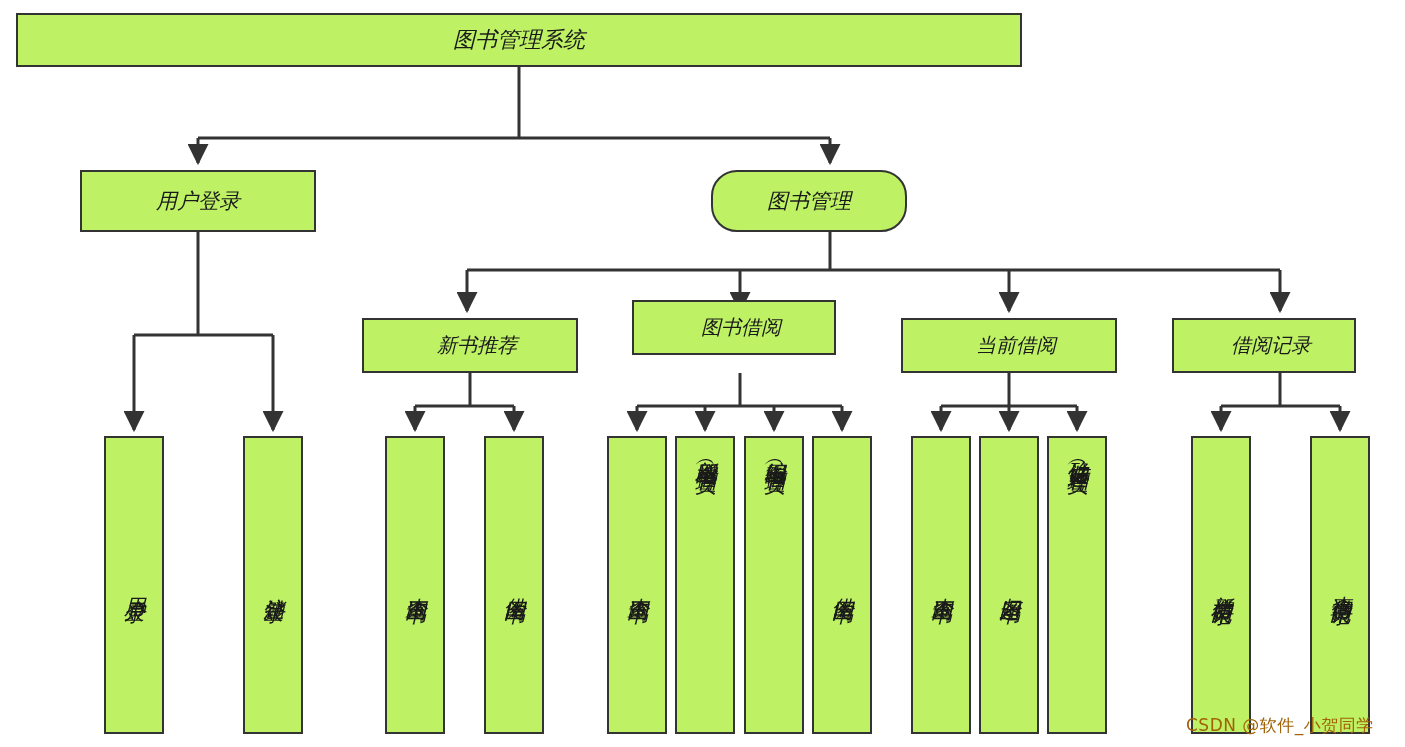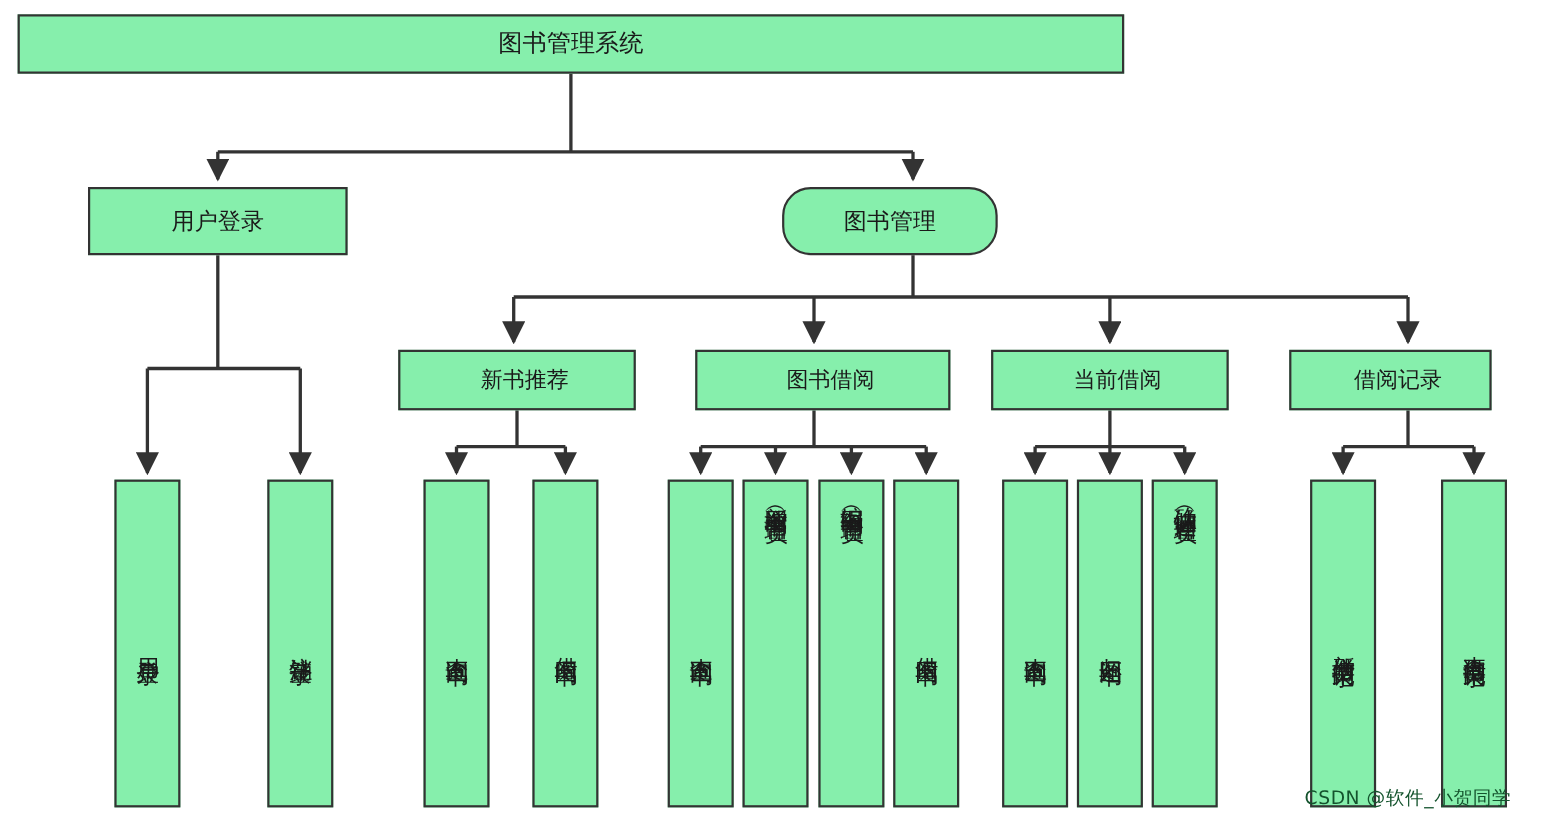--- a/index.html
+++ b/index.html
@@ -19,25 +19,26 @@
     position: absolute;
     left: 0;
     top: 0;
     width: 1405px;
     height: 747px;
   }
   .node {
     position: absolute;
     box-sizing: border-box;
     border: 2px solid #333333;
-    background: #86efac;
+    background: #bef264;
     display: flex;
     align-items: center;
     justify-content: center;
     z-index: 2;
+    font-style: italic;
   }
   .node .label {
     color: #1a1a1a;
     line-height: 1.15;
     text-align: center;
     white-space: nowrap;
   }
   .node.root .label { font-size: 22px; }
   .node.level1 .label { font-size: 21px; }
   .node.level2 .label { font-size: 20px; margin-left: 14px; }
@@ -53,21 +54,21 @@
     letter-spacing: 2px;
     line-height: 1;
     white-space: nowrap;
   }
   .node.leaf.centered { align-items: center; padding-top: 0; }
   #watermark {
     position: absolute;
     left: 1186px;
     top: 714px;
     font-size: 17px;
-    color: #14532d;
+    color: #a16207;
     letter-spacing: 0.5px;
     z-index: 3;
     white-space: nowrap;
   }
 </style>
 </head>
 <body>
 
 <div id="canvas">
 
@@ -128,21 +129,21 @@
   <div class="node level1" style="left:80px; top:170px; width:236px; height:62px;">
     <span class="label">用户登录</span>
   </div>
   <div class="node level1" style="left:711px; top:170px; width:196px; height:62px;border-radius:26px;">
     <span class="label">图书管理</span>
   </div>
 
   <div class="node level2" style="left:362px; top:318px; width:216px; height:55px;">
     <span class="label">新书推荐</span>
   </div>
-  <div class="node level2" style="left:632px; top:318px; width:232px; height:55px;">
+  <div class="node level2" style="left:632px; top:300px; width:204px; height:55px;">
     <span class="label">图书借阅</span>
   </div>
   <div class="node level2" style="left:901px; top:318px; width:216px; height:55px;">
     <span class="label">当前借阅</span>
   </div>
   <div class="node level2" style="left:1172px; top:318px; width:184px; height:55px;">
     <span class="label">借阅记录</span>
   </div>
 
   <div class="node leaf centered" style="left:104px; top:436px; width:60px; height:298px;">

